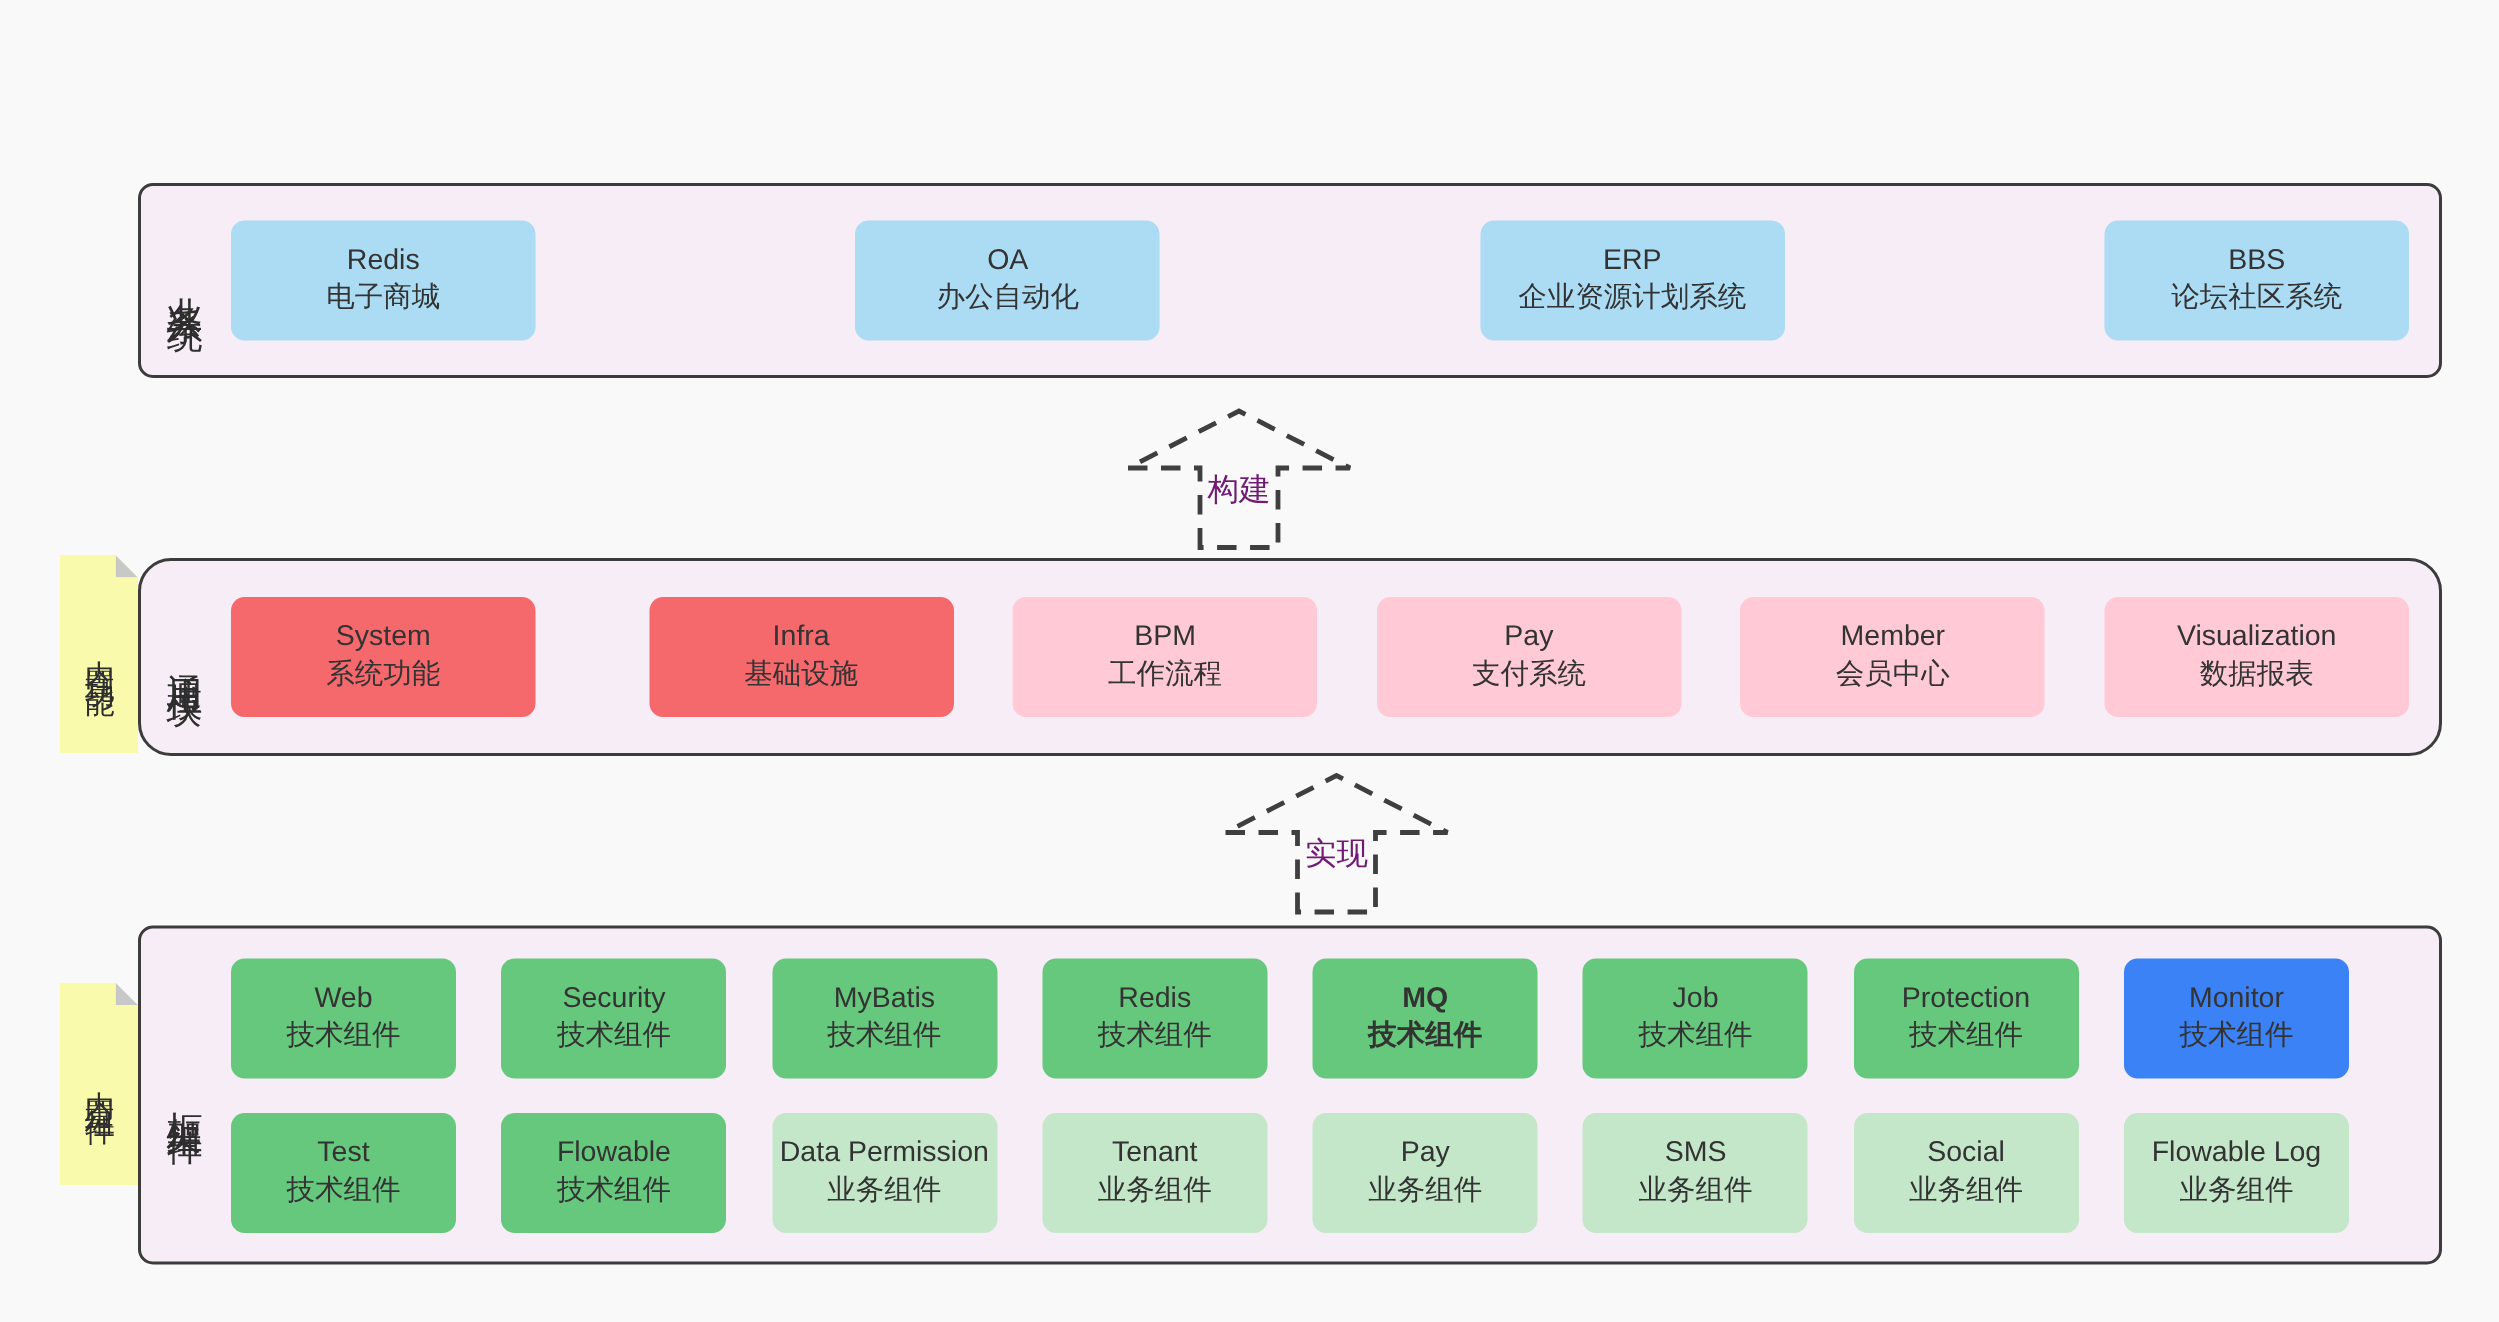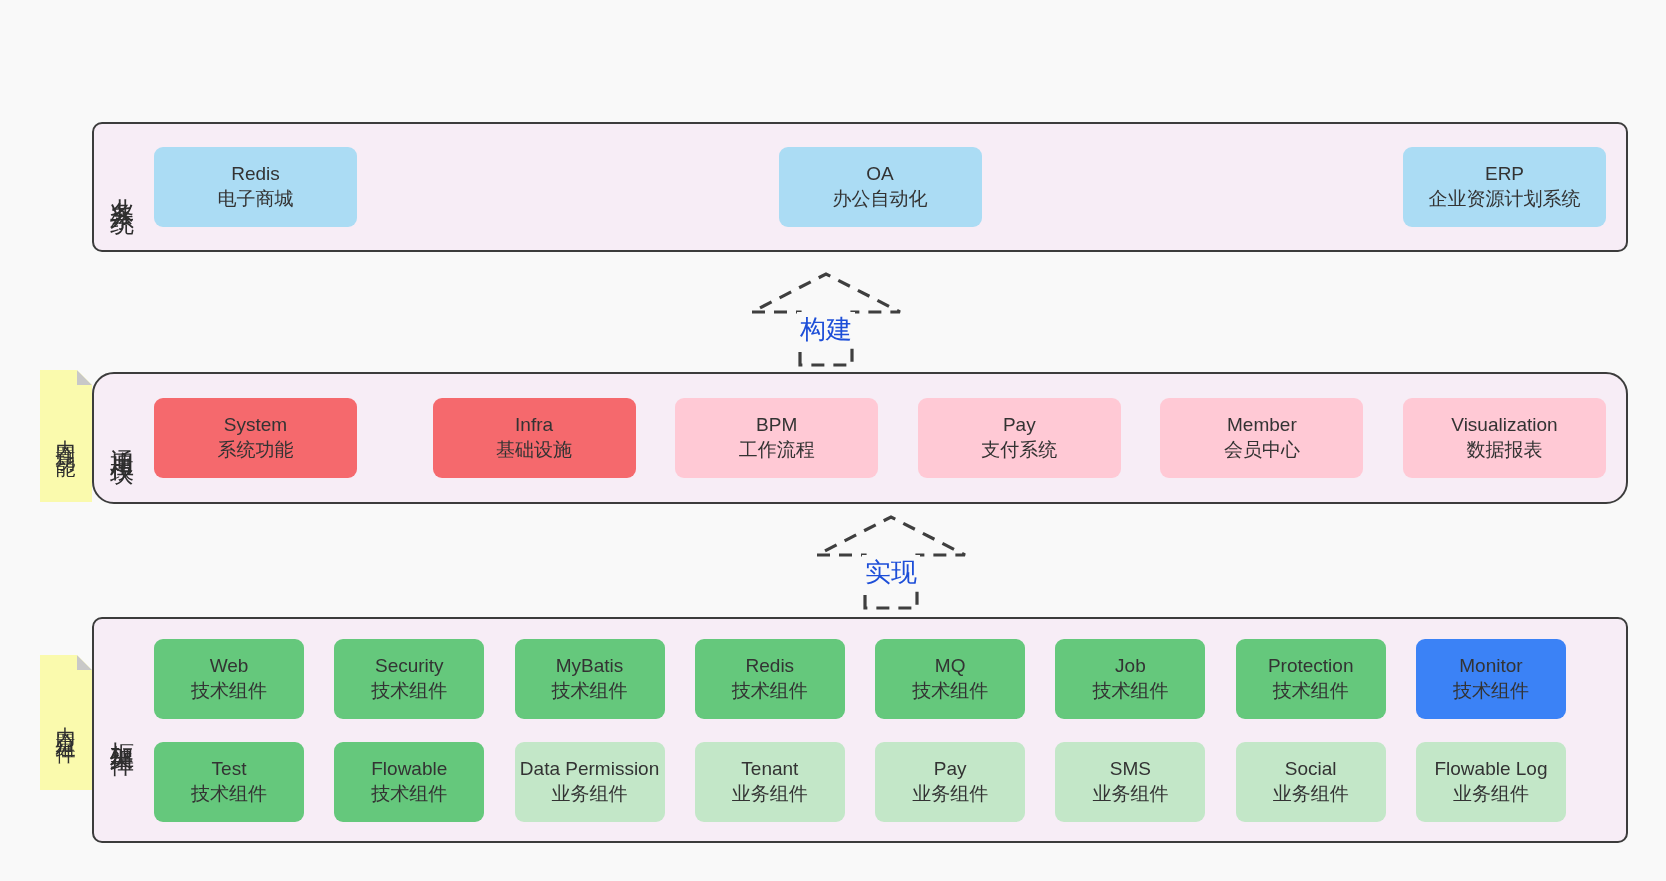--- a/index.html
+++ b/index.html
@@ -47,21 +47,21 @@
   .sticky-label{
     writing-mode:vertical-rl;text-orientation:upright;
     font-size:20px;letter-spacing:6px;line-height:1;color:#2e2e2e;
   }
   .arrow{position:absolute;width:152px;height:95px;}
   #arrow-build{left:750px;top:272px;}
   #arrow-implement{left:815px;top:515px;}
   .arrow svg{display:block;}
   .arrow-label{
     position:absolute;left:50%;top:40px;transform:translateX(-50%);
-    background:#f9f9f9;font-size:26px;padding:0 3px;color:#1d4ed8;white-space:nowrap;
+    background:#f9f9f9;font-size:21px;padding:0 3px;color:#701a75;white-space:nowrap;
   }
 </style>
 </head>
 <body>
 
 <div class="page">
 
   <section class="panel" id="panel-business">
     <div class="side-label">业务系统</div>
     <div class="rows">
@@ -70,20 +70,24 @@
             <div class="box-title">Redis</div>
             <div class="box-subtitle">电子商城</div>
           </div>
           <div class="box" style="background: rgb(171, 220, 244);">
             <div class="box-title">OA</div>
             <div class="box-subtitle">办公自动化</div>
           </div>
           <div class="box" style="background: rgb(171, 220, 244);">
             <div class="box-title">ERP</div>
             <div class="box-subtitle">企业资源计划系统</div>
+          </div>
+          <div class="box" style="background: rgb(171, 220, 244);">
+            <div class="box-title">BBS</div>
+            <div class="box-subtitle">论坛社区系统</div>
           </div>
         </div>
     </div>
   </section>
 
   <div class="arrow" id="arrow-build">
     <svg width="152" height="95" viewBox="0 0 152 95">
       <path d="M50,93 L50,40 L2,40 L76,2 L150,40 L102,40 L102,93 Z" fill="none" stroke="#3f3f3f" stroke-width="3.2" stroke-dasharray="13 9"></path>
     </svg>
     <div class="arrow-label">构建</div>
@@ -151,21 +155,21 @@
             <div class="box-subtitle">技术组件</div>
           </div>
           <div class="box" style="background: rgb(101, 200, 124);">
             <div class="box-title">MyBatis</div>
             <div class="box-subtitle">技术组件</div>
           </div>
           <div class="box" style="background: rgb(101, 200, 124);">
             <div class="box-title">Redis</div>
             <div class="box-subtitle">技术组件</div>
           </div>
-          <div class="box" style="background: rgb(101, 200, 124);">
+          <div class="box" style="background: rgb(101, 200, 124); font-weight: bold;">
             <div class="box-title">MQ</div>
             <div class="box-subtitle">技术组件</div>
           </div>
           <div class="box" style="background: rgb(101, 200, 124);">
             <div class="box-title">Job</div>
             <div class="box-subtitle">技术组件</div>
           </div>
           <div class="box" style="background: rgb(101, 200, 124);">
             <div class="box-title">Protection</div>
             <div class="box-subtitle">技术组件</div>

